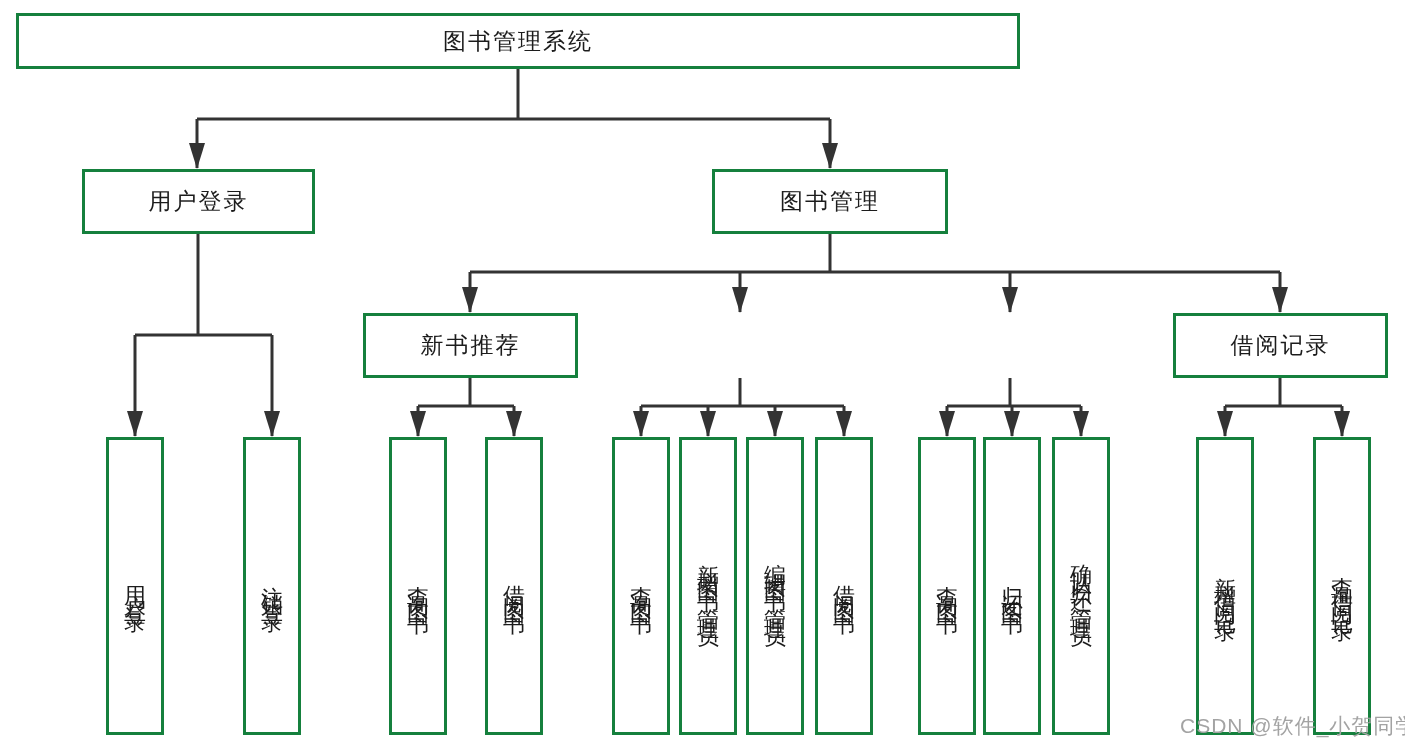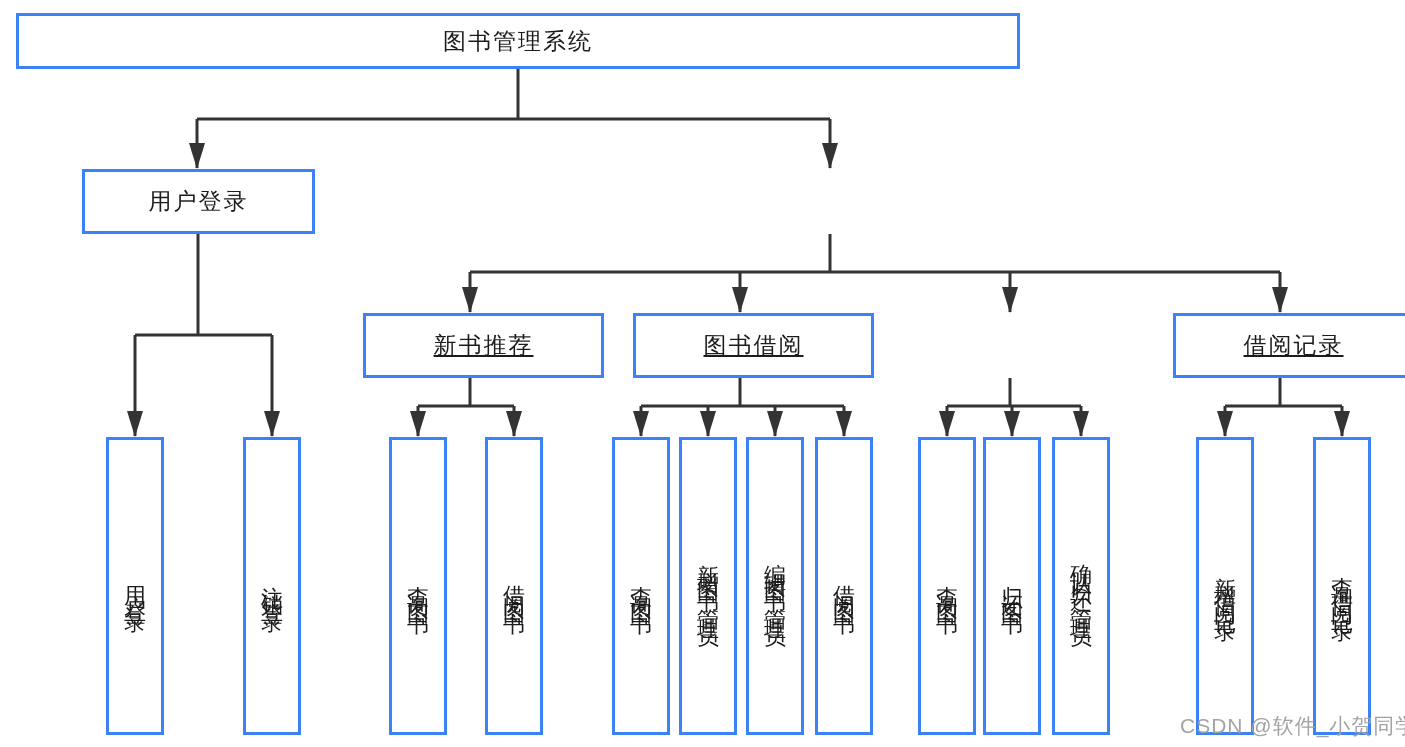--- a/index.html
+++ b/index.html
@@ -12,31 +12,31 @@
     overflow: hidden;
   }
   #connectors {
     position: absolute;
     left: 0; top: 0;
     width: 1405px; height: 747px;
   }
   .box {
     position: absolute;
     box-sizing: border-box;
-    border: 3px solid #3b82f6;
+    border: 3px solid #15803d;
     background: #ffffff;
     display: flex;
     align-items: center;
     justify-content: center;
     color: #1c1c1c;
   }
   .hnode { font-size: 23px; letter-spacing: 2px; }
   .root  { left: 16px; top: 13px; width: 1004px; height: 56px; font-size: 23px; letter-spacing: 2px; }
   .lvl2  { top: 169px; height: 65px; }
-  .lvl3  { top: 313px; width: 241px; height: 65px; text-decoration: underline; }
+  .lvl3  { top: 313px; width: 215px; height: 65px; }
   .leaf  { top: 437px; width: 58px; height: 298px; }
   .vtext {
     writing-mode: vertical-rl;
     text-orientation: mixed;
     white-space: nowrap;
     font-size: 22px;
     letter-spacing: 9px;
     color: #1c1c1c;
   }
   .watermark {
@@ -104,26 +104,26 @@
     <path class="conn" d="M1342,406 L1342,436" marker-end="url(#arrow)"></path>
   </svg>
 
   <div class="box root">
     <span>图书管理系统</span>
   </div>
 
   <div class="box lvl2 hnode" style="left:82px;width:233px">
     <span>用户登录</span>
   </div>
+  <div class="box lvl2 hnode" style="left:712px;width:236px">
+    <span>图书管理</span>
+  </div>
 
   <div class="box lvl3 hnode" style="left:363px">
     <span>新书推荐</span>
-  </div>
-  <div class="box lvl3 hnode" style="left:633px">
-    <span>图书借阅</span>
   </div>
   <div class="box lvl3 hnode" style="left:1173px">
     <span>借阅记录</span>
   </div>
 
   <div class="box leaf" style="left:106px">
     <span class="vtext">用户登录</span>
   </div>
   <div class="box leaf" style="left:243px">
     <span class="vtext">注销登录</span>

